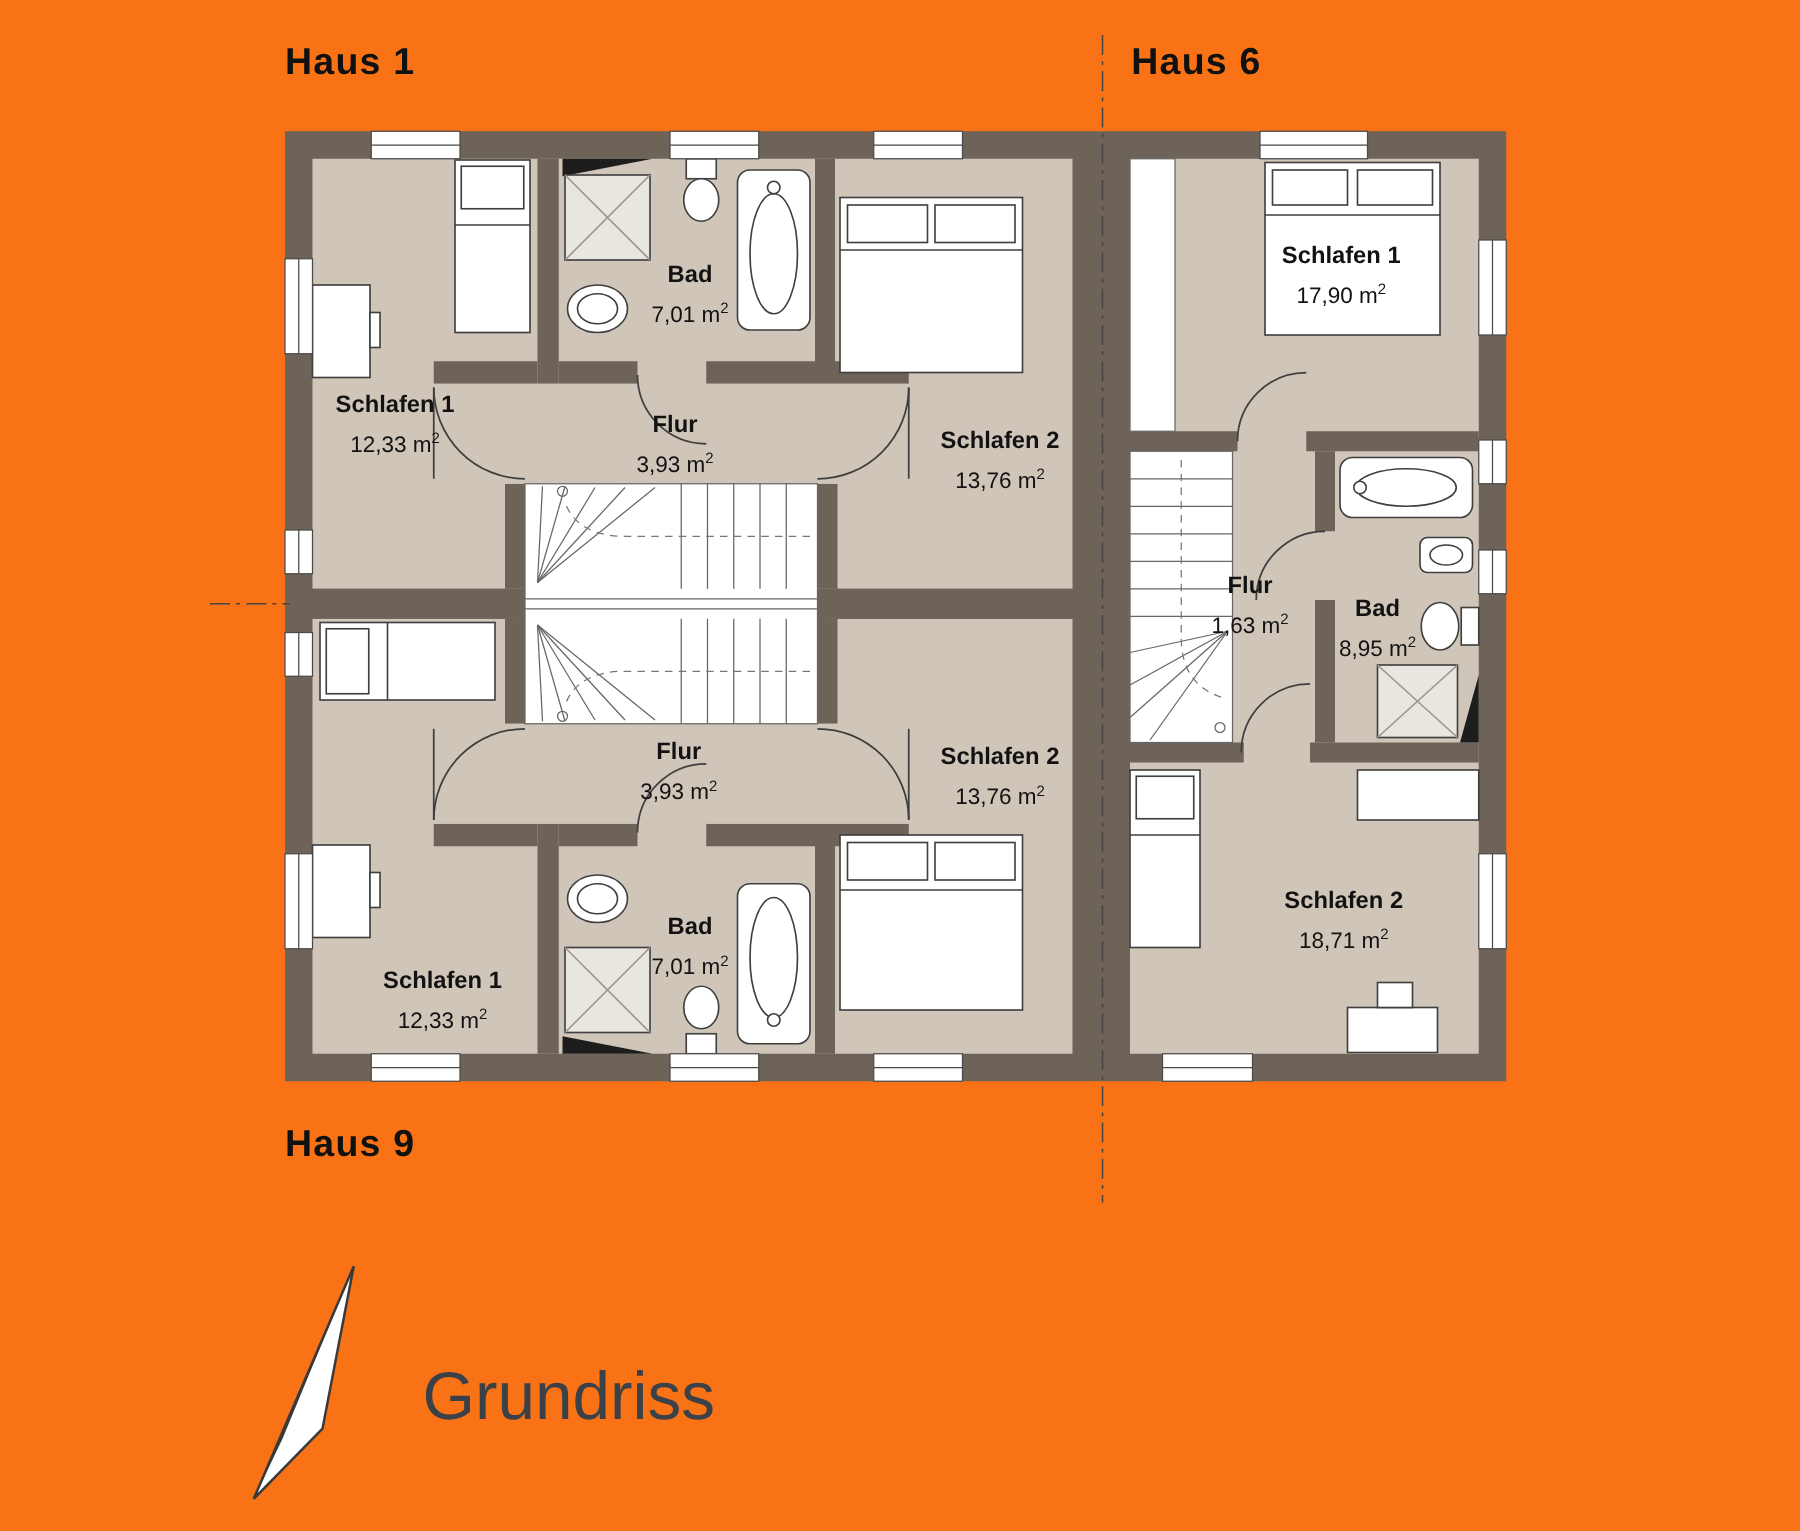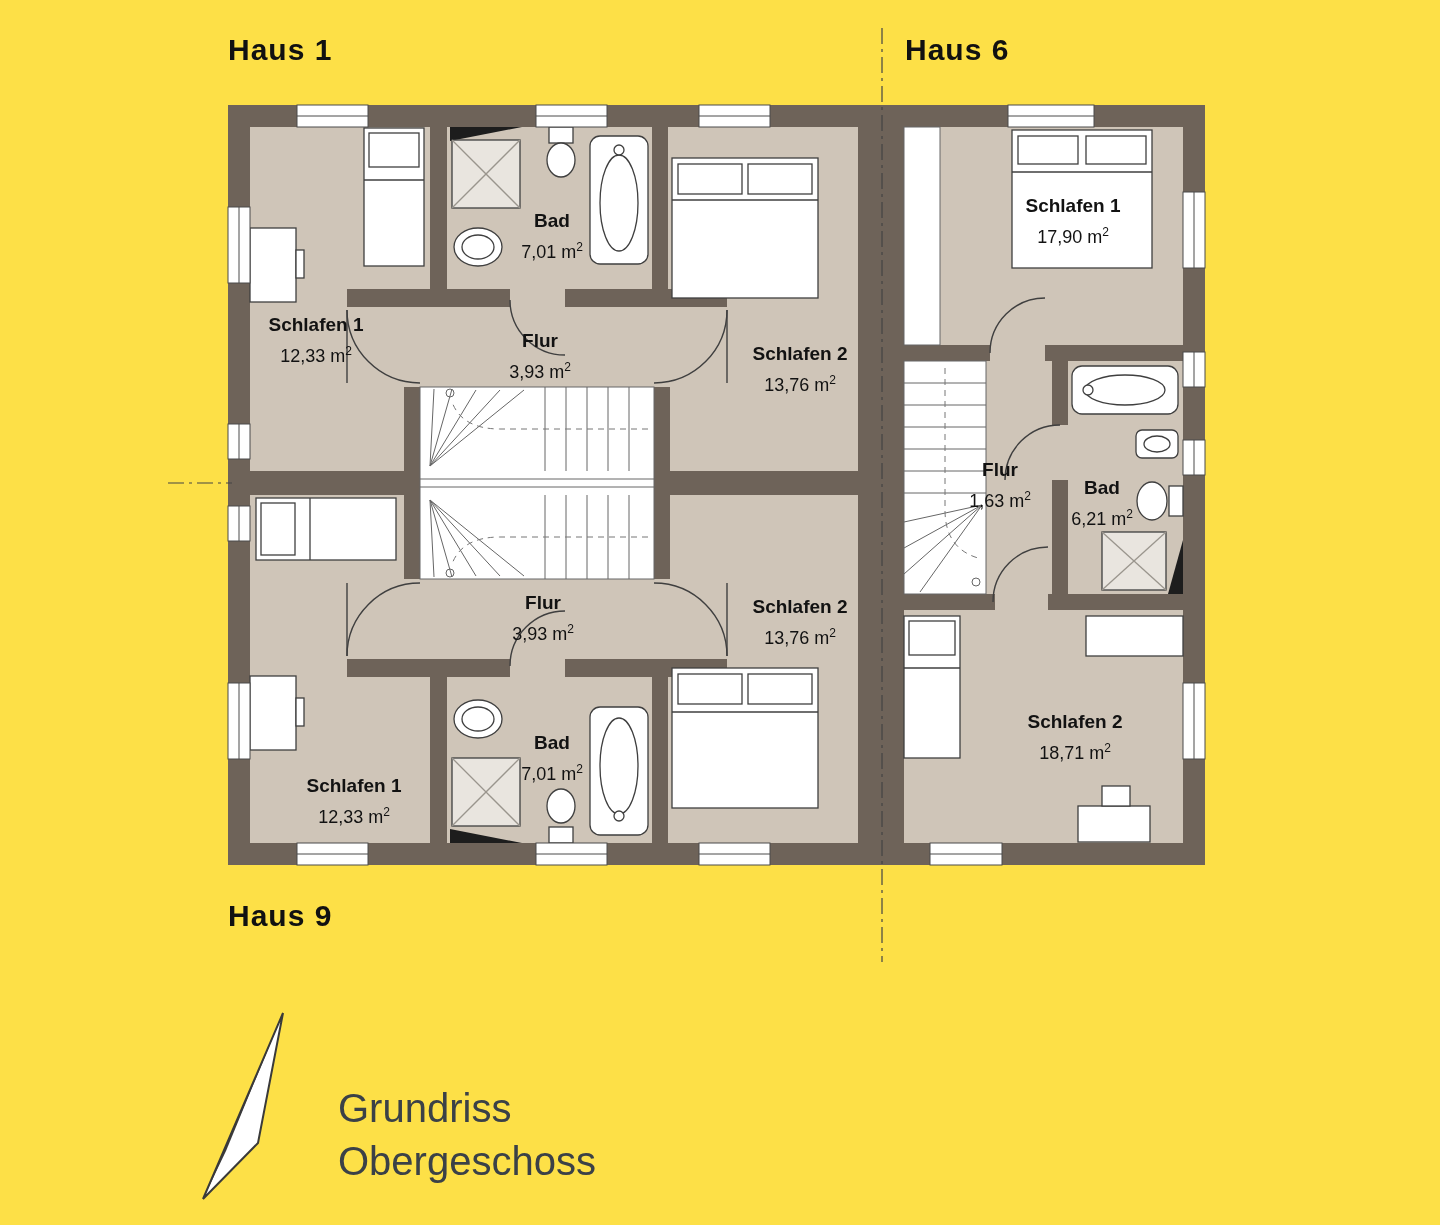--- a/index.html
+++ b/index.html
@@ -1,19 +1,19 @@
 <!DOCTYPE html>
 <html><head>
 <meta charset="utf-8">
 <style>
   html,body{margin:0;padding:0;background:#fff;}
   .canvas{
     position:relative;
     width:1440px;height:1225px;
-    background:#fde047;
+    background:#f97316;
     font-family:"Liberation Sans",sans-serif;
     overflow:hidden;
   }
   .plan-svg{position:absolute;left:0;top:0;width:1440px;height:1225px;}
   .house-title{
     position:absolute;
     font-size:30px;font-weight:700;color:#111;
     letter-spacing:1px;
     white-space:nowrap;
   }
@@ -22,21 +22,21 @@
     transform:translate(-50%,-50%);
     text-align:center;
     color:#121212;
     white-space:nowrap;
   }
   .room-label .rname{font-size:19px;font-weight:700;line-height:22px;}
   .room-label .rarea{font-size:18px;font-weight:400;line-height:22px;margin-top:4px;}
   .room-label sup{font-size:12px;}
   .caption{
     position:absolute;left:338px;top:1082px;
-    font-size:40px;color:#3b4147;line-height:1.33;
+    font-size:54px;color:#3b4147;line-height:1.33;
     font-weight:400;
   }
 </style>
 </head>
 <body>
 
 <div class="canvas">
 
   <svg class="plan-svg" viewBox="0 0 1440 1225">
 
@@ -367,25 +367,24 @@
   <div class="room-label" style="left:1073px;top:221px">
     <div class="rname">Schlafen 1</div>
     <div class="rarea"><span>17,90 m</span><sup>2</sup></div>
   </div>
   <div class="room-label" style="left:1000px;top:485px">
     <div class="rname">Flur</div>
     <div class="rarea"><span>1,63 m</span><sup>2</sup></div>
   </div>
   <div class="room-label" style="left:1102px;top:503px">
     <div class="rname">Bad</div>
-    <div class="rarea"><span>6,21 m</span><sup>2</sup></div>
+    <div class="rarea"><span>8,95 m</span><sup>2</sup></div>
   </div>
   <div class="room-label" style="left:1075px;top:737px">
     <div class="rname">Schlafen 2</div>
     <div class="rarea"><span>18,71 m</span><sup>2</sup></div>
   </div>
 
   <div class="caption">
     <div>Grundriss</div>
-    <div>Obergeschoss</div>
   </div>
 
 </div>
 
 </body></html>

